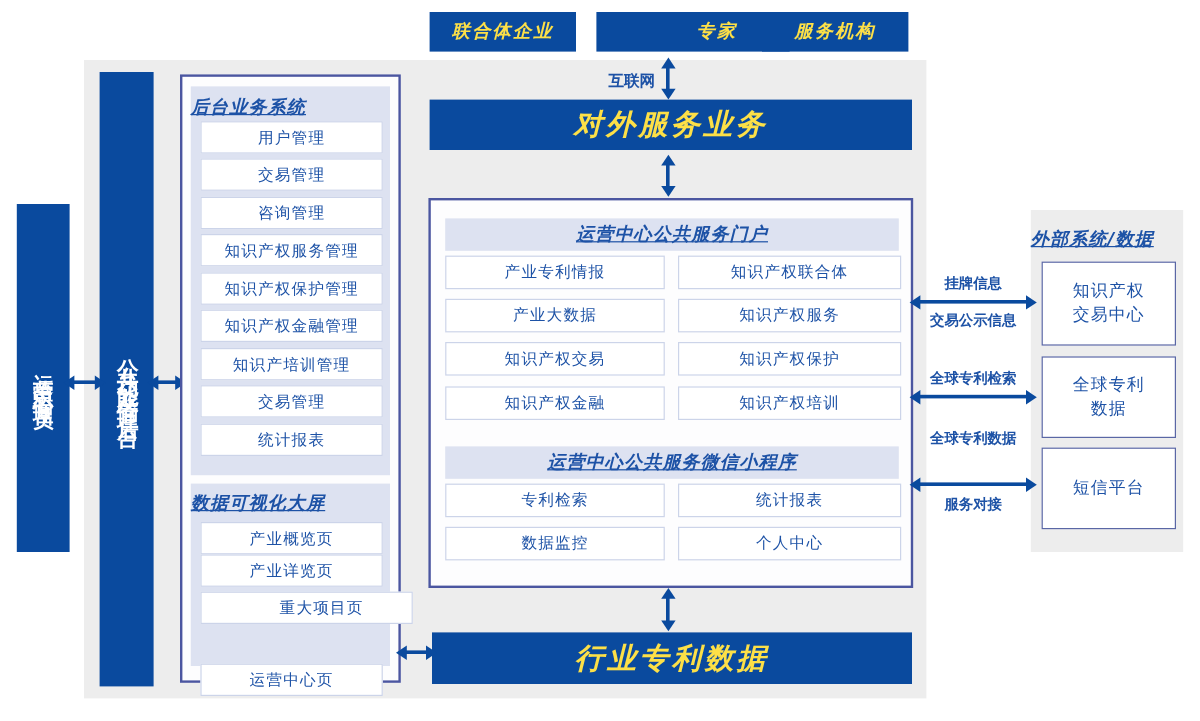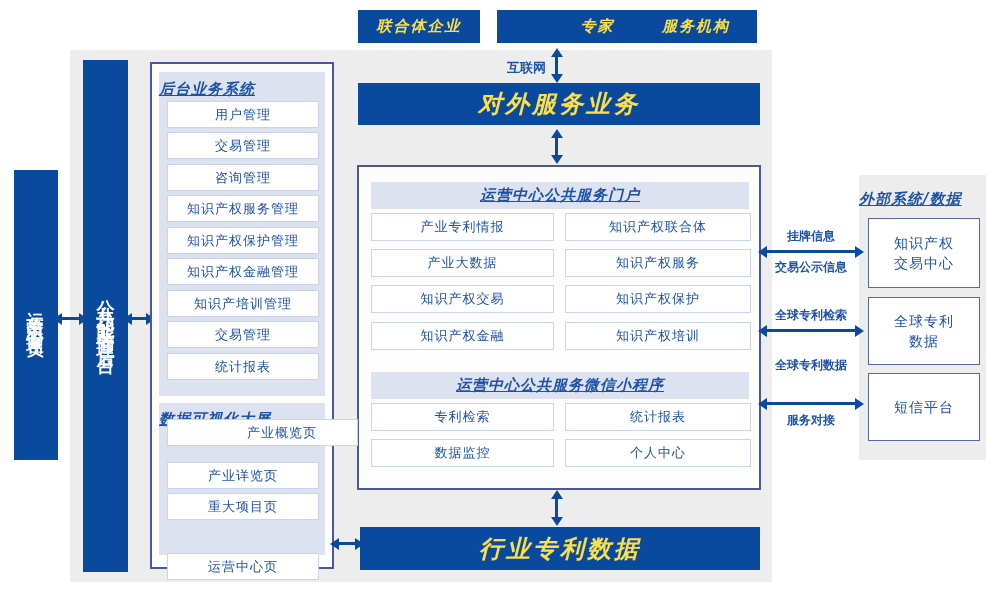--- a/index.html
+++ b/index.html
@@ -104,23 +104,23 @@
       <div class="abs item" style="left:8px;top:92px;width:150px;height:25px;">咨询管理</div>
       <div class="abs item" style="left:8px;top:123px;width:150px;height:25px;">知识产权服务管理</div>
       <div class="abs item" style="left:8px;top:155px;width:150px;height:25px;">知识产权保护管理</div>
       <div class="abs item" style="left:8px;top:186px;width:150px;height:25px;">知识产权金融管理</div>
       <div class="abs item" style="left:8px;top:218px;width:150px;height:25px;">知识产培训管理</div>
       <div class="abs item" style="left:8px;top:249px;width:150px;height:25px;">交易管理</div>
       <div class="abs item" style="left:8px;top:281px;width:150px;height:25px;">统计报表</div>
     </div>
     <div class="abs sub-panel" style="left:7px;top:339px;width:166px;height:152px;">
       <div class="panel-title" style="margin-top:7px;">数据可视化大屏</div>
-      <div class="abs item" style="left:8px;top:16px;width:150px;height:25px;padding-left:39px;">产业概览页</div>
+      <div class="abs item" style="left:8px;top:32px;width:150px;height:25px;">产业概览页</div>
       <div class="abs item" style="left:8px;top:59px;width:150px;height:25px;">产业详览页</div>
-      <div class="abs item" style="left:8px;top:90px;width:150px;height:25px;">重大项目页</div>
+      <div class="abs item" style="left:8px;top:90px;width:150px;height:25px;padding-left:25px;">重大项目页</div>
       <div class="abs item" style="left:8px;top:122px;width:150px;height:25px;margin-top:28px;">运营中心页</div>
     </div>
   </div>
 
   <div class="abs harrow" style="left:338px;top:542px;width:18px;"></div>
 
   <div class="abs conn-label" style="left:756px;top:228px;">挂牌信息</div>
   <div class="abs harrow" style="left:766px;top:250px;width:90px;"></div>
   <div class="abs conn-label" style="left:756px;top:259px;">交易公示信息</div>
 

